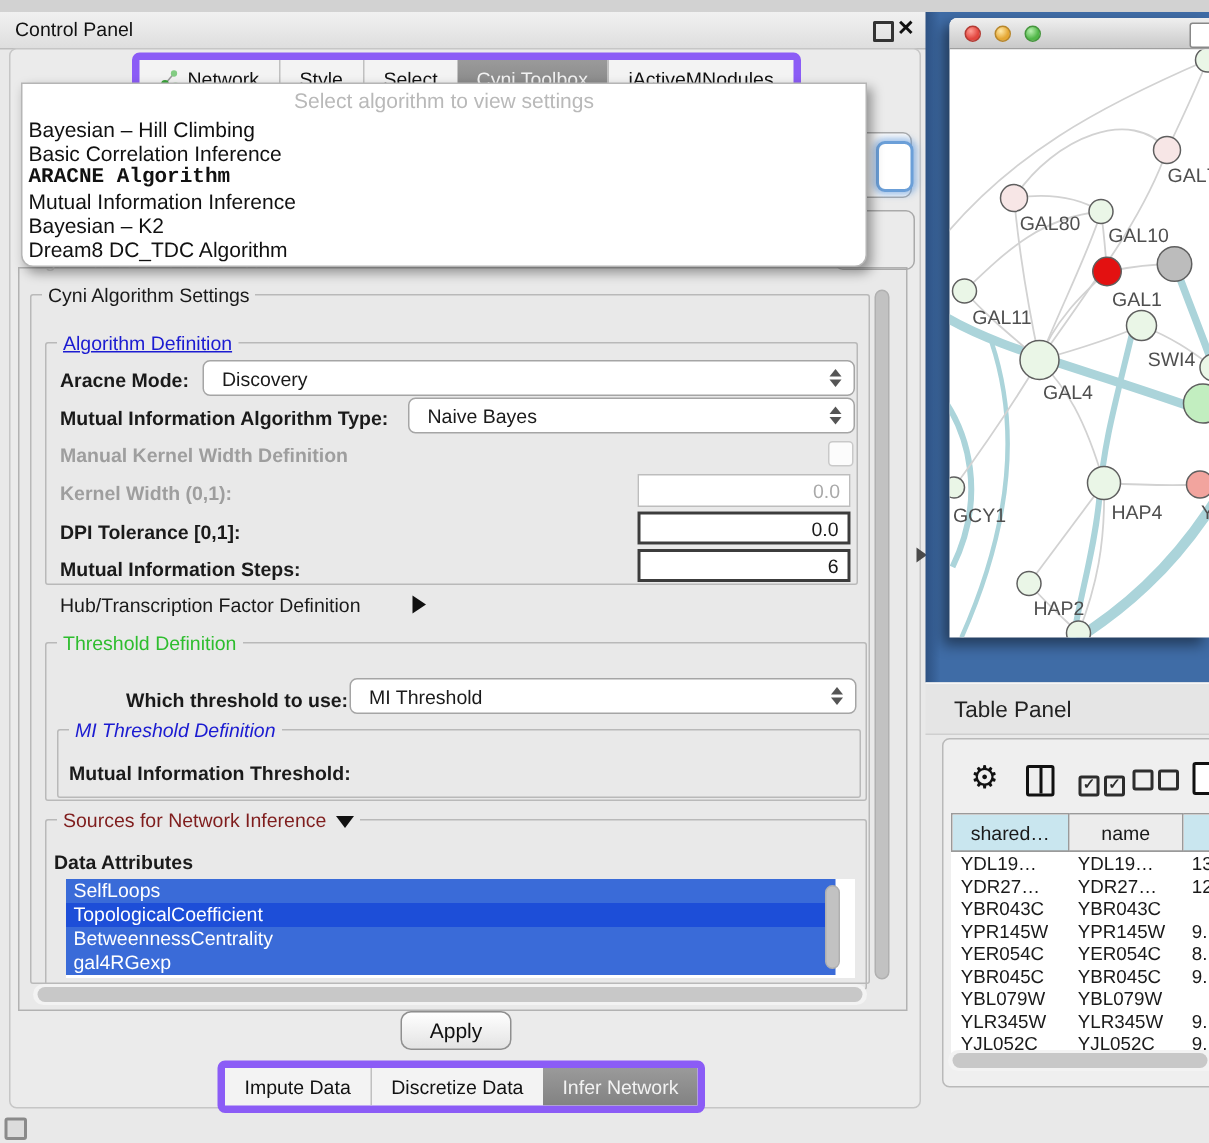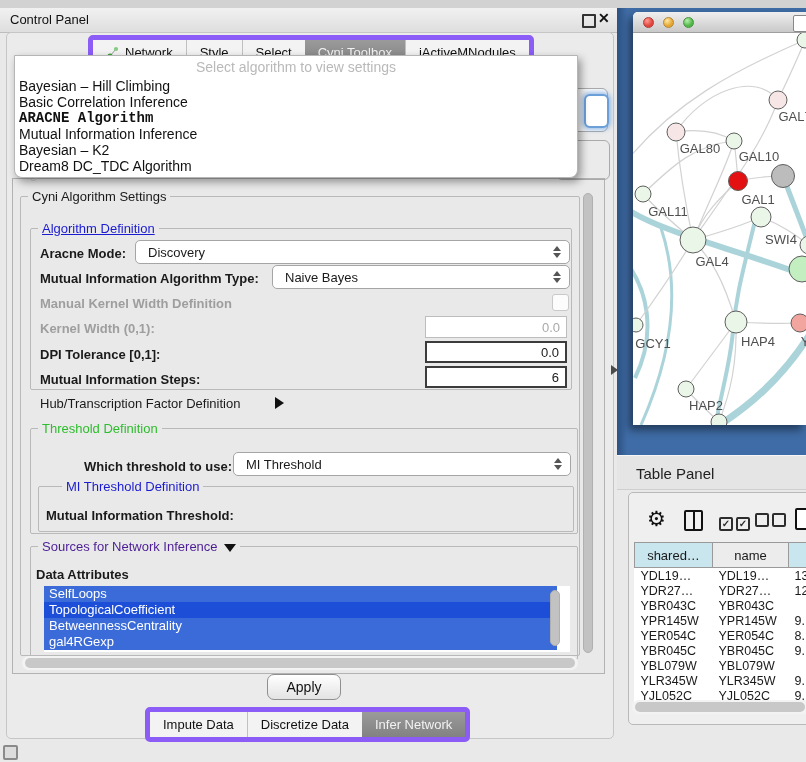--- a/index.html
+++ b/index.html
@@ -207,25 +207,25 @@
   <span class="lbl" style="left:84px;top:459px;">Which threshold to use:</span>
   <div class="combo" style="left:233px;top:452px;width:338px;height:24px;">
     <span>MI Threshold</span>
     <span class="spin">
         <i class="up"></i>
         <i class="dn"></i>
       </span>
   </div>
 
   <div class="abs fieldset" style="left:38px;top:486px;width:534px;height:44px;"></div>
-  <span class="abs fieldset-title t-blue" style="left:62px;top:479px;">MI Threshold Definition</span>
+  <span class="abs fieldset-title t-blue" style="left:46px;top:479px;font-style:italic;">MI Threshold Definition</span>
   <span class="lbl" style="left:46px;top:508px;">Mutual Information Threshold:</span>
 
   <div class="abs fieldset" style="left:30px;top:546px;width:546px;height:112px;"></div>
-  <span class="abs fieldset-title" style="left:38px;top:539px;color:#4c1d95;">
+  <span class="abs fieldset-title" style="left:38px;top:539px;color:#7f1d1d;">
     <span>Sources for Network Inference</span><span class="tri-down"></span>
   </span>
   <span class="lbl" style="left:36px;top:567px;">Data Attributes</span>
   <div class="attr-list" style="left:44px;top:586px;width:526px;height:66px;" id="attr-list">
       <div class="attr-item" style="width: 508px; background: rgb(58, 107, 216);">SelfLoops</div>
       <div class="attr-item" style="width: 508px; background: #1d4ed8;">TopologicalCoefficient</div>
       <div class="attr-item" style="width: 508px; background: rgb(58, 107, 216);">BetweennessCentrality</div>
       <div class="attr-item" style="width: 508px; background: rgb(58, 107, 216);">gal4RGexp</div>
     </div>
   <div class="vscroll-thumb" style="left:550px;top:590px;width:10px;height:56px;"></div>

